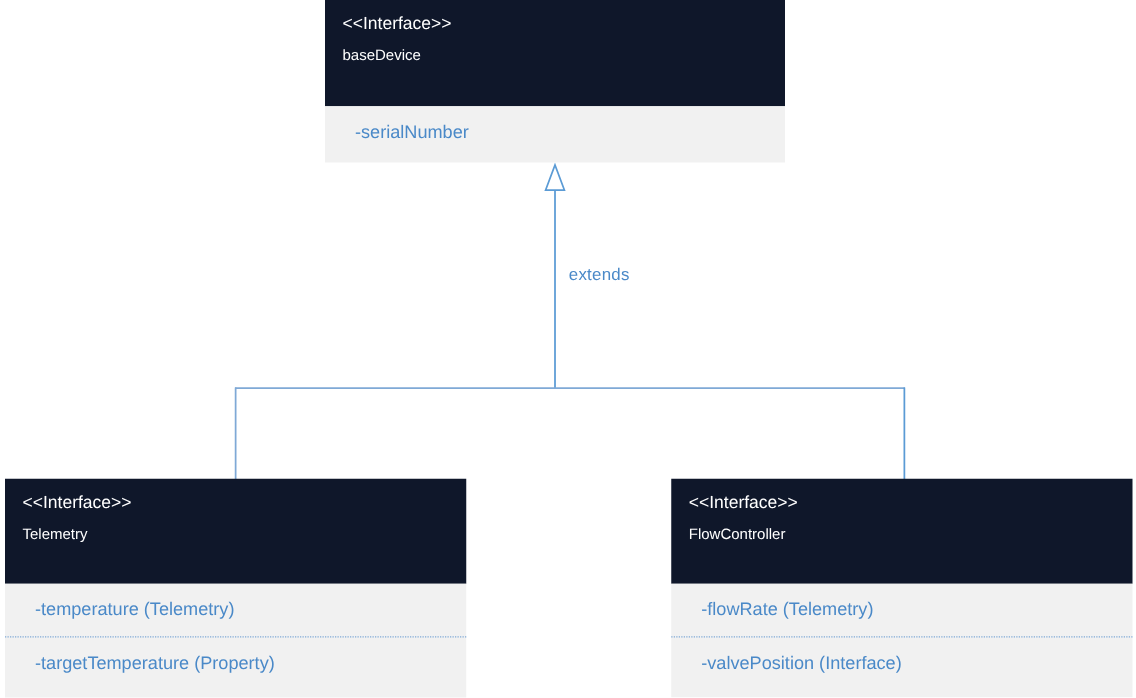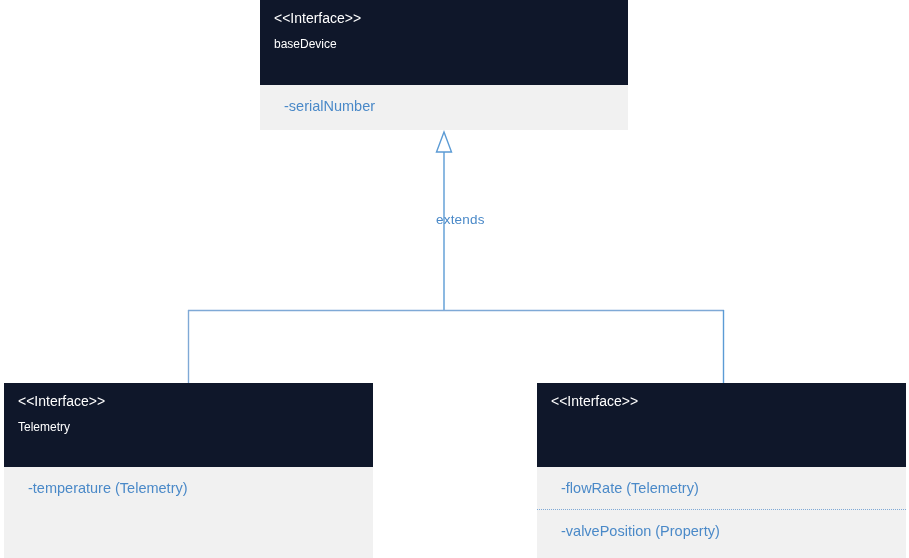--- a/index.html
+++ b/index.html
@@ -85,45 +85,47 @@
 
     <line x1="444" y1="152" x2="444" y2="310.5" stroke="#5B9BD5" stroke-width="1.4"></line>
 
     <line x1="188" y1="310.5" x2="724" y2="310.5" stroke="#7FA9D6" stroke-width="1.4"></line>
 
     <line x1="188.5" y1="310" x2="188.5" y2="384" stroke="#7FA9D6" stroke-width="1.4"></line>
 
     <line x1="723.5" y1="310" x2="723.5" y2="384" stroke="#5B9BD5" stroke-width="1.4"></line>
   </svg>
 
-  <div class="edge-label" style="left:436px; top:212px;">extends</div>
+  <div class="edge-label" style="left:455px; top:212px;">extends</div>
 
   <div class="uml-class" style="left:260px; top:0px; width:368px; height:130px;">
     <div class="uml-header" style="height:85px;">
       <div class="uml-stereotype">&lt;&lt;Interface&gt;&gt;</div>
       <div class="uml-name">baseDevice</div>
     </div>
     <div class="uml-body" style="height:45px;">
       <div class="uml-attr">-serialNumber</div>
     </div>
   </div>
 
   <div class="uml-class" style="left:4px; top:383px; width:369px; height:175px;">
     <div class="uml-header" style="height:84px;">
       <div class="uml-stereotype">&lt;&lt;Interface&gt;&gt;</div>
       <div class="uml-name">Telemetry</div>
     </div>
     <div class="uml-body" style="height:118px;">
       <div class="uml-attr">-temperature (Telemetry)</div>
+      <div class="uml-attr">-targetTemperature (Property)</div>
     </div>
   </div>
 
   <div class="uml-class" style="left:537px; top:383px; width:369px; height:175px;">
     <div class="uml-header" style="height:84px;">
       <div class="uml-stereotype">&lt;&lt;Interface&gt;&gt;</div>
+      <div class="uml-name">FlowController</div>
     </div>
     <div class="uml-body" style="height:91px;">
       <div class="uml-attr">-flowRate (Telemetry)</div>
-      <div class="uml-attr">-valvePosition (Property)</div>
+      <div class="uml-attr">-valvePosition (Interface)</div>
     </div>
   </div>
 
 </div>
 
 </body></html>

